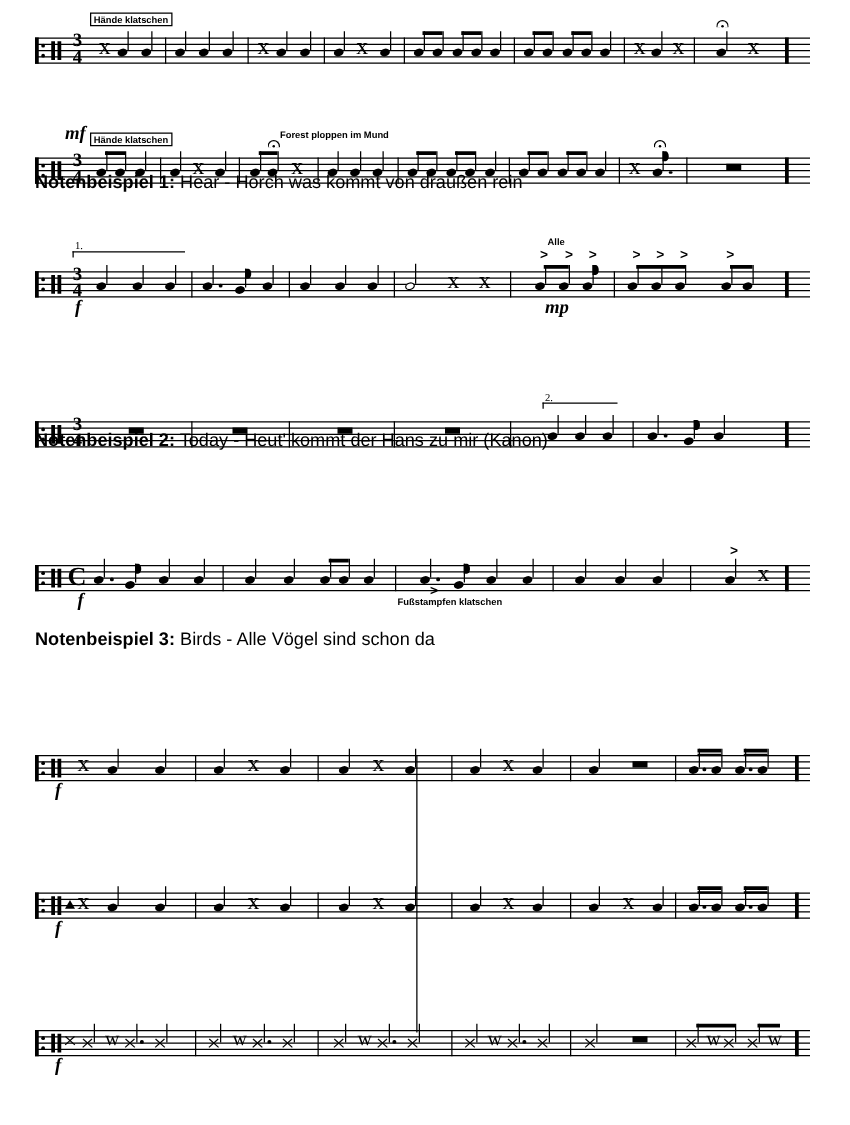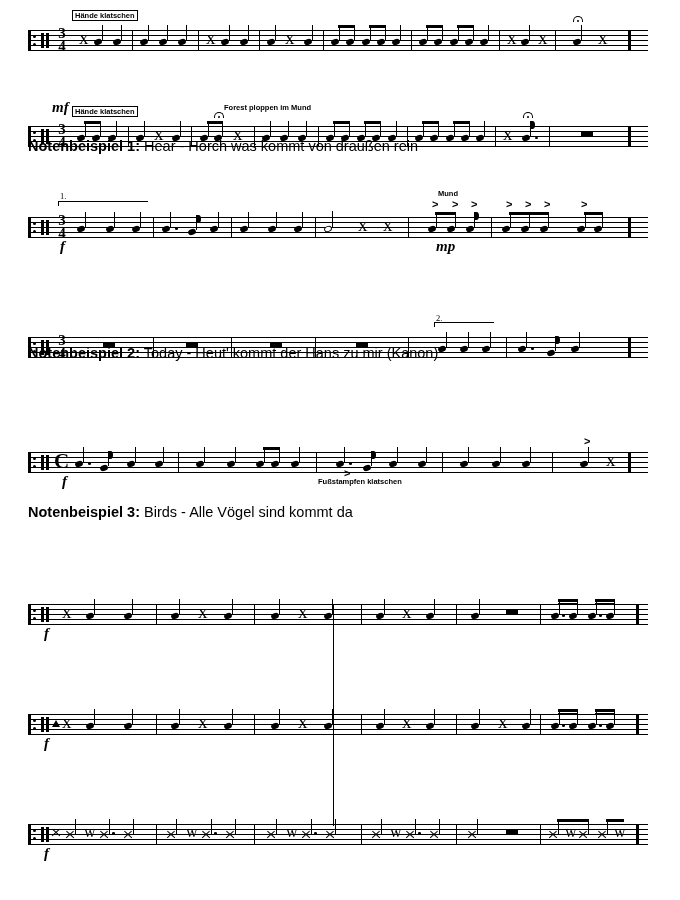--- a/index.html
+++ b/index.html
@@ -553,21 +553,21 @@
       <div class="timesig" style="left:26px;">
         <span>3</span>
         <span>4</span>
       </div>
       <div class="dyn" style="left:32px; top:34px;">f</div>
 
       <div class="volta" style="left:32px; top:-13px;">1.</div>
       <div class="volta-line" style="left:30px; top:-4px; width:90px;"></div>
       <div class="volta-hook" style="left:30px; top:-4px;"></div>
 
-      <div class="anno" style="left:410px; top:-15px;">Mund</div>
+      <div class="anno" style="left:410px; top:-15px;">Alle</div>
       <div class="dyn" style="left:408px; top:34px;">mp</div>
 
       <div class="accent" style="left:404px; top:-6px;">&gt;</div>
       <div class="accent" style="left:424px; top:-6px;">&gt;</div>
       <div class="accent" style="left:443px; top:-6px;">&gt;</div>
       <div class="accent" style="left:478px; top:-6px;">&gt;</div>
       <div class="accent" style="left:497px; top:-6px;">&gt;</div>
       <div class="accent" style="left:516px; top:-6px;">&gt;</div>
       <div class="accent" style="left:553px; top:-6px;">&gt;</div>
 
@@ -759,21 +759,21 @@
       <div class="bar" style="left:524px;"></div>
 
       <div class="note" style="left:552px; top:21px;"></div>
       <div class="stem" style="left:559.5px; top:7px; height:15px;"></div>
       <div class="qrest" style="left:578px;">x</div>
       <div class="bar thick" style="left:600px;"></div>
     </div>
 
     <div class="caption" style="top:64px;">
       <span class="lbl">Notenbeispiel 3:</span>
-      <span>Birds - Alle Vögel sind kommt da</span>
+      <span>Birds - Alle Vögel sind schon da</span>
     </div>
   </div>
 
   <div class="example" style="top:592px;">
 
     <div class="connector" style="left:333px; top:12px; height:222px;"></div>
 
     <div class="system" style="top:0px;">
       <div class="staff-lines">
           <i></i>

